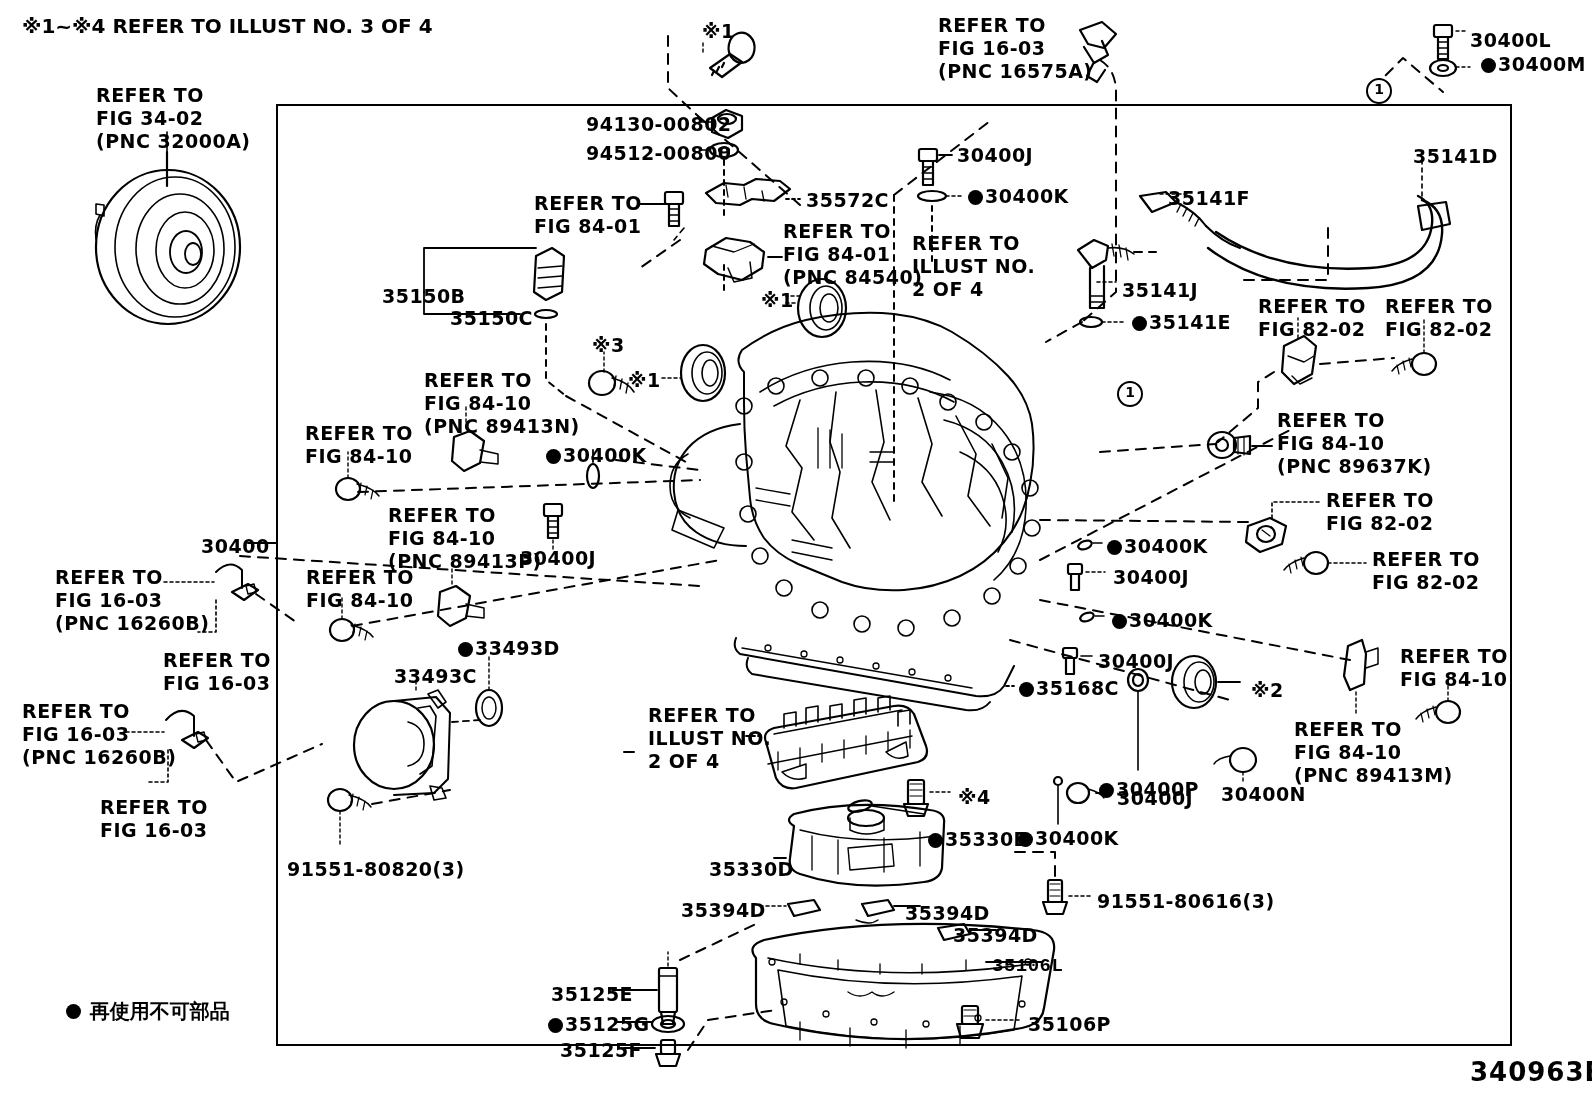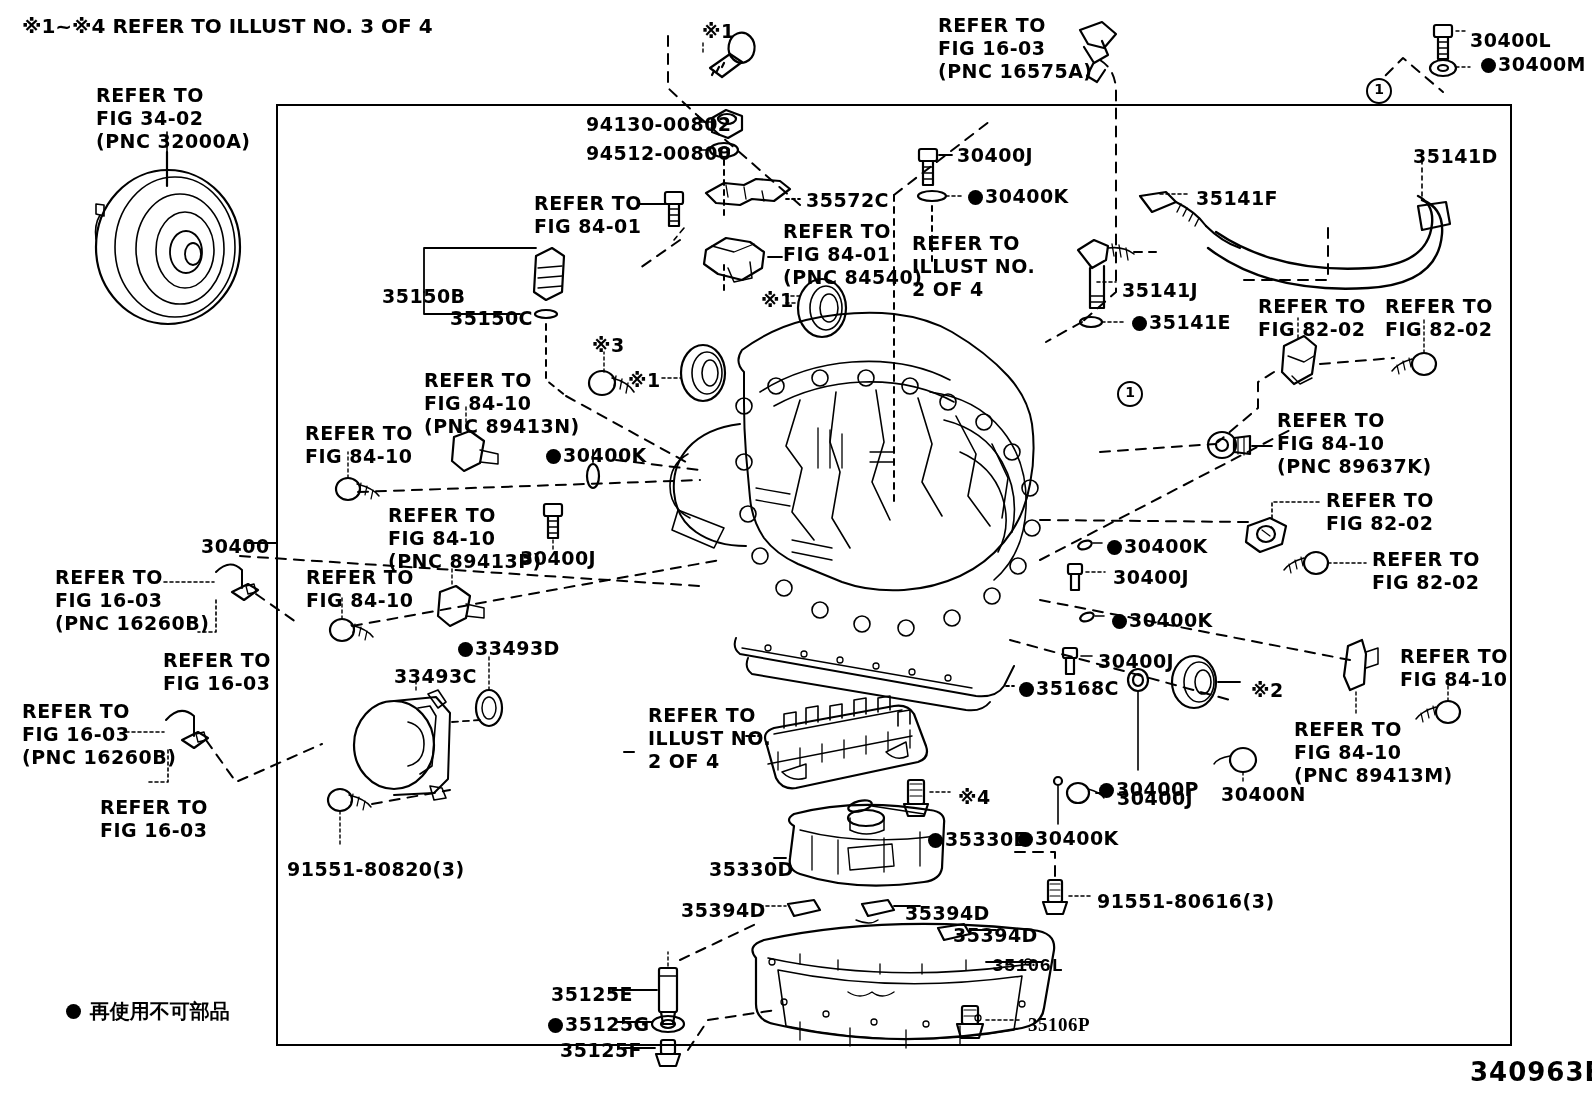--- a/index.html
+++ b/index.html
@@ -598,21 +598,21 @@
       <div class="lbl" style="left: 702px; top: 20px;"><span>※1</span></div>
       <div class="lbl" style="left: 938px; top: 14px;"><span>REFER TO
 FIG 16-03
 (PNC 16575A)</span></div>
       <div class="lbl" style="left: 1470px; top: 29px;"><span>30400L</span></div>
       <div class="lbl" style="left: 1481px; top: 53px;"><span class="dot"></span><span>30400M</span></div>
       <div class="lbl" style="left: 586px; top: 113px;"><span>94130-00802</span></div>
       <div class="lbl" style="left: 586px; top: 142px;"><span>94512-00800</span></div>
       <div class="lbl" style="left: 957px; top: 144px;"><span>30400J</span></div>
       <div class="lbl" style="left: 968px; top: 185px;"><span class="dot"></span><span>30400K</span></div>
-      <div class="lbl" style="left: 1196px; top: 187px; text-align: right;"><span>35141F</span></div>
+      <div class="lbl" style="left: 1168px; top: 187px; text-align: right;"><span>35141F</span></div>
       <div class="lbl" style="left: 1413px; top: 145px;"><span>35141D</span></div>
       <div class="lbl" style="left: 534px; top: 192px;"><span>REFER TO
 FIG 84-01</span></div>
       <div class="lbl" style="left: 806px; top: 189px;"><span>35572C</span></div>
       <div class="lbl" style="left: 783px; top: 220px;"><span>REFER TO
 FIG 84-01
 (PNC 84540)</span></div>
       <div class="lbl" style="left: 912px; top: 232px;"><span>REFER TO
 ILLUST NO.
 2 OF 4</span></div>
@@ -682,21 +682,21 @@
       <div class="lbl" style="left: 287px; top: 858px;"><span>91551-80820(3)</span></div>
       <div class="lbl" style="left: 709px; top: 858px;"><span>35330D</span></div>
       <div class="lbl" style="left: 1097px; top: 890px;"><span>91551-80616(3)</span></div>
       <div class="lbl" style="left: 681px; top: 899px;"><span>35394D</span></div>
       <div class="lbl" style="left: 905px; top: 902px;"><span>35394D</span></div>
       <div class="lbl" style="left: 953px; top: 924px;"><span>35394D</span></div>
       <div class="lbl" style="left: 992px; top: 955px; font-family: Liberation Mono, monospace;"><span>35106L</span></div>
       <div class="lbl" style="left: 551px; top: 983px;"><span>35125E</span></div>
       <div class="lbl" style="left: 548px; top: 1013px;"><span class="dot"></span><span>35125G</span></div>
       <div class="lbl" style="left: 560px; top: 1039px;"><span>35125F</span></div>
-      <div class="lbl" style="left: 1028px; top: 1013px; font-family: Liberation Serif, serif;"><span>35106P</span></div>
+      <div class="lbl" style="left: 1028px; top: 1013px;"><span>35106P</span></div>
     </div>
 
   <div class="cnum" style="left:1366px;top:78px;">1</div>
   <div class="cnum" style="left:1117px;top:381px;">1</div>
 
   <div class="lbl" style="left:38px;top:975px;font-size:20px;letter-spacing:0;">
     <span class="legend-dot"></span><span class="jp">再使用不可部品</span>
   </div>
 
   <div class="code" style="left:1470px;top:1057px;">340963E</div>

